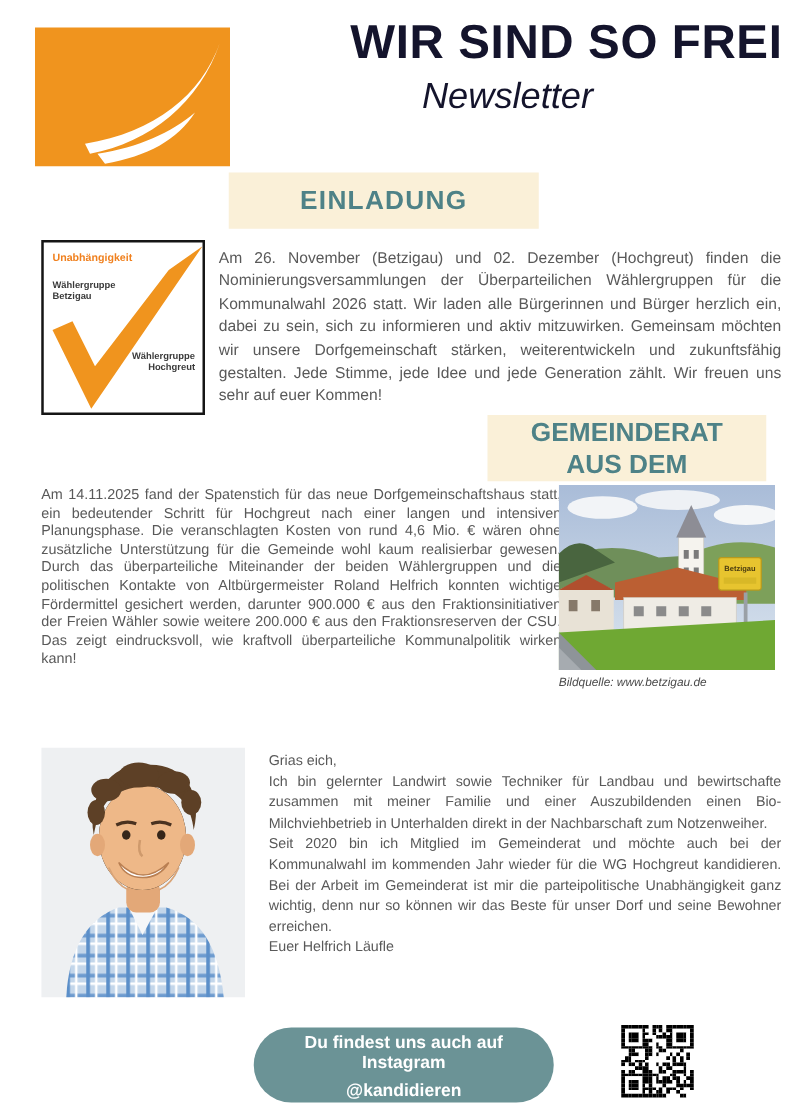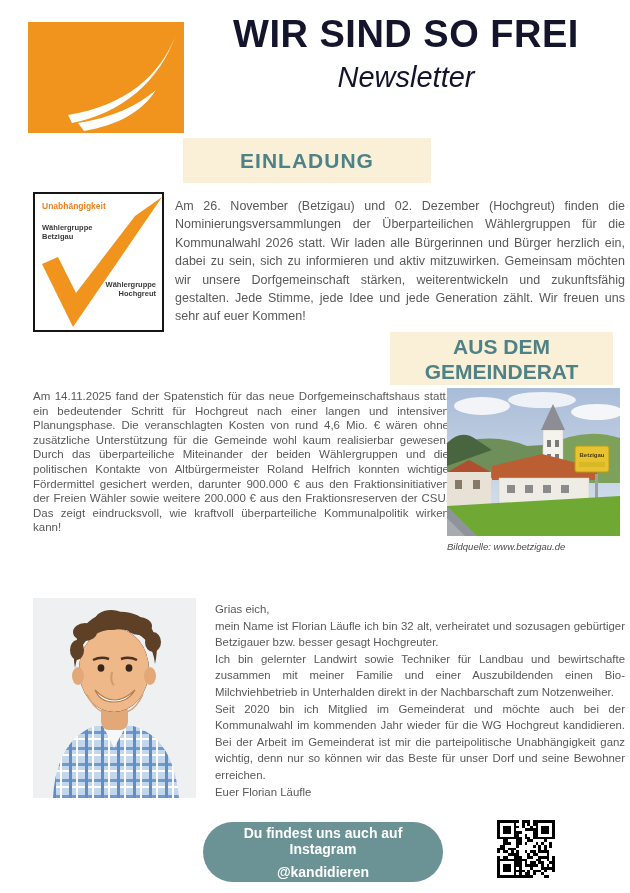--- a/index.html
+++ b/index.html
@@ -5,21 +5,21 @@
   html,body{margin:0;padding:0;background:#ffffff;}
   .page{
     position:relative;width:630px;height:893px;background:#ffffff;
     font-family:"Liberation Sans","DejaVu Sans",sans-serif;overflow:hidden;
   }
   
   .logo-box{position:absolute;left:28px;top:22px;width:156px;height:111px;background:#F0941E;overflow:hidden;}
   .logo-box svg{position:absolute;left:0;top:0;width:100%;height:100%;}
   .logo-text{position:absolute;left:13px;bottom:4px;color:#ffffff;font-size:52px;font-weight:bold;font-style:italic;letter-spacing:-2px;line-height:1;}
   .header{position:absolute;left:186px;top:14px;width:440px;text-align:center;color:#14142C;}
-  .title{font-size:38px;font-weight:bold;letter-spacing:.5px;line-height:1.1;}
+  .title{font-size:38px;font-weight:bold;letter-spacing:.5px;line-height:1.1;text-align:right;}
   .subtitle{font-size:29px;font-style:italic;margin-top:5px;}
   
   .band{position:absolute;background:#FAF0D8;color:#4E8287;font-weight:bold;}
   .band-einladung{left:183px;top:138px;width:248px;height:45px;display:flex;align-items:center;justify-content:center;font-size:21px;letter-spacing:1px;}
   .band-gemeinderat{left:390px;top:332px;width:223px;height:53px;display:flex;flex-direction:column;align-items:center;justify-content:center;font-size:21px;line-height:25px;text-align:center;}
   .band-gesichter{left:25px;top:543px;width:280px;height:44px;display:flex;align-items:center;font-size:21px;letter-spacing:.5px;padding-left:20px;box-sizing:border-box;}
   
   .check-box{position:absolute;left:33px;top:192px;width:131px;height:140px;background:#fff;border:2px solid #151515;box-sizing:border-box;}
   .check-box svg{position:absolute;left:0;top:0;width:100%;height:100%;}
   .cb-brand{position:absolute;left:7px;top:7px;font-size:8.5px;font-weight:bold;color:#F0801E;}
@@ -69,22 +69,22 @@
     <span class="cb-brand">Unabhängigkeit</span>
     <span class="cb-group1">Wählergruppe
 Betzigau</span>
     <span class="cb-group2">Wählergruppe
 Hochgreut</span>
   </div>
 
   <div class="bodytext einladung-body">Am 26. November (Betzigau) und 02. Dezember (Hochgreut) finden die Nominierungsversammlungen der Überparteilichen Wählergruppen für die Kommunalwahl 2026 statt. Wir laden alle Bürgerinnen und Bürger herzlich ein, dabei zu sein, sich zu informieren und aktiv mitzuwirken. Gemeinsam möchten wir unsere Dorfgemeinschaft stärken, weiterentwickeln und zukunftsfähig gestalten. Jede Stimme, jede Idee und jede Generation zählt. Wir freuen uns sehr auf euer Kommen!</div>
 
   <div class="band band-gemeinderat">
+    <span>GEMEINDERAT</span>
     <span>AUS DEM</span>
-    <span>GEMEINDERAT</span>
   </div>
 
   <div class="bodytext gemeinderat-body">Am 14.11.2025 fand der Spatenstich für das neue Dorfgemeinschaftshaus statt, ein bedeutender Schritt für Hochgreut nach einer langen und intensiven Planungsphase. Die veranschlagten Kosten von rund 4,6 Mio. € wären ohne zusätzliche Unterstützung für die Gemeinde wohl kaum realisierbar gewesen. Durch das überparteiliche Miteinander der beiden Wählergruppen und die politischen Kontakte von Altbürgermeister Roland Helfrich konnten wichtige Fördermittel gesichert werden, darunter 900.000 € aus den Fraktionsinitiativen der Freien Wähler sowie weitere 200.000 € aus den Fraktionsreserven der CSU. Das zeigt eindrucksvoll, wie kraftvoll überparteiliche Kommunalpolitik wirken kann!</div>
 
   <div class="village-photo">
     <svg viewBox="0 0 173 148" width="173" height="148" aria-hidden="true">
       <defs>
         <linearGradient id="sky" x1="0" y1="0" x2="0" y2="1">
           <stop offset="0" stop-color="#a9bcd8"></stop>
             <stop offset="1" stop-color="#dbe5ef"></stop>
@@ -168,24 +168,23 @@
       <ellipse cx="96" cy="70" rx="3.4" ry="3.8" fill="#35261a"></ellipse>
       <path d="M79 74 Q 77 84 81 87" stroke="#cf9a6c" stroke-width="2" fill="none"></path>
       <path d="M62 92 Q 81 112 102 92 Q 95 104 81 104 Q 67 104 62 92 Z" fill="#ffffff" stroke="#b97f52" stroke-width="1.2"></path>
       <path d="M54 96 Q 60 110 70 114" stroke="#d9a477" stroke-width="1.5" fill="none"></path>
       <path d="M110 96 Q 104 110 94 114" stroke="#d9a477" stroke-width="1.5" fill="none"></path>
     </svg>
   </div>
 
   <div class="bodytext florian-body">
     <p>Grias eich,</p>
-    <p>mein Name ist Florian Läufle ich bin 32 alt, verheiratet und sozusagen gebürtiger Betzigauer bzw. besser gesagt Hochgreuter.</p>
     <p>Ich bin gelernter Landwirt sowie Techniker für Landbau und bewirtschafte zusammen mit meiner Familie und einer Auszubildenden einen Bio-Milchviehbetrieb in Unterhalden direkt in der Nachbarschaft zum Notzenweiher.</p>
     <p>Seit 2020 bin ich Mitglied im Gemeinderat und möchte auch bei der Kommunalwahl im kommenden Jahr wieder für die WG Hochgreut kandidieren. Bei der Arbeit im Gemeinderat ist mir die parteipolitische Unabhängigkeit ganz wichtig, denn nur so können wir das Beste für unser Dorf und seine Bewohner erreichen.</p>
-    <p>Euer Florian Läufle</p>
+    <p>Euer Helfrich Läufle</p>
   </div>
 
   <div class="qr-code">
       <div style="background: rgb(0, 0, 0);"></div>
       <div style="background: rgb(0, 0, 0);"></div>
       <div style="background: rgb(0, 0, 0);"></div>
       <div style="background: rgb(0, 0, 0);"></div>
       <div style="background: rgb(0, 0, 0);"></div>
       <div style="background: rgb(0, 0, 0);"></div>
       <div style="background: rgb(0, 0, 0);"></div>

